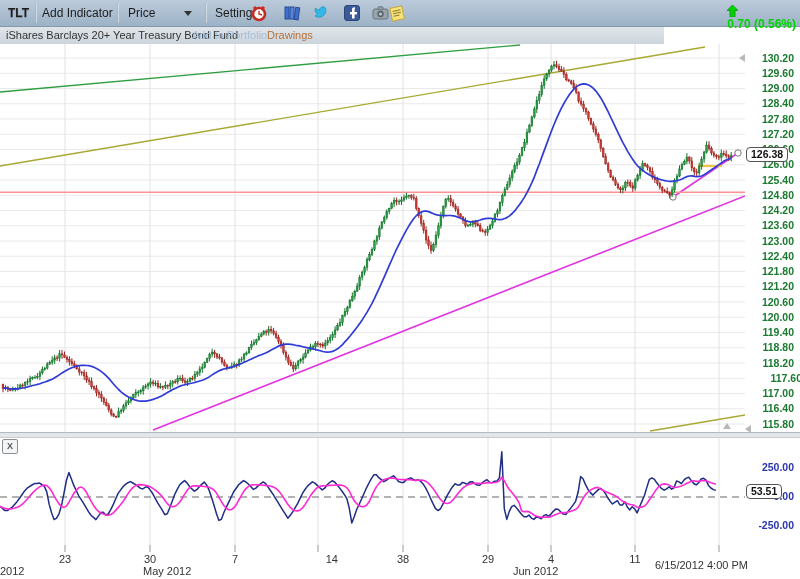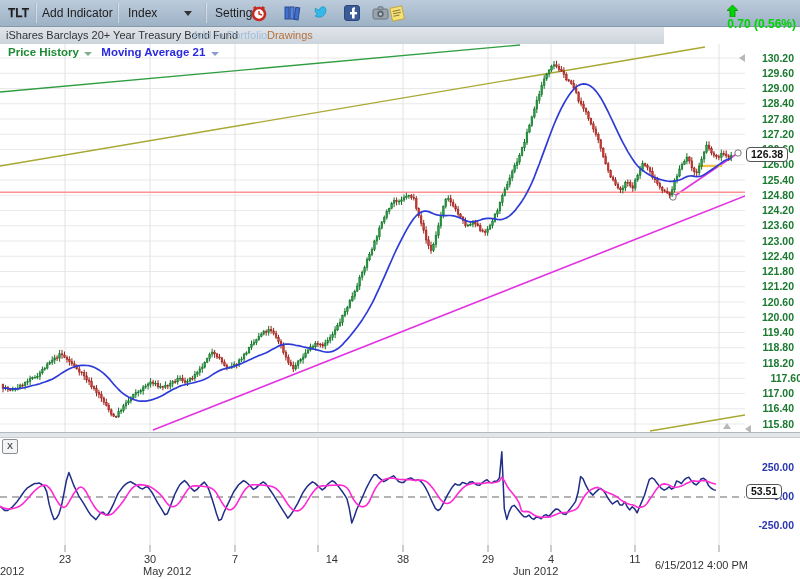--- a/index.html
+++ b/index.html
@@ -42,21 +42,21 @@
 </style>
 </head>
 <body>
 <div id="root">
 
 <div id="toolbar">
   <span id="tlt" class="tb" style="left:8px">TLT</span>
   <span class="tb-div" style="left:35px"></span>
   <span class="tb" style="left:42px">Add Indicator</span>
   <span class="tb-div" style="left:117px"></span>
-  <span class="tb" style="left:128px">Index</span>
+  <span class="tb" style="left:128px">Price</span>
   <span class="caret-dn abs" style="left:184px;top:11px;border-top:5px solid #333"></span>
   <span class="tb-div" style="left:205px"></span>
   <span class="tb" style="left:215px">Settings</span>
 
   <span class="abs" style="left:250px;top:4px">
     <svg width="18" height="18">
           <circle cx="9" cy="10" r="6" fill="#fff" stroke="#c62b22" stroke-width="2.6"></circle>
           <path d="M9 7 L9 10 L12 11" stroke="#c62b22" stroke-width="1.4" fill="none"></path>
           <path d="M3.5 4.5 L6 2.8 M14.5 4.5 L12 2.8" stroke="#c62b22" stroke-width="2" fill="none"></path>
         </svg>
@@ -748,26 +748,20 @@
           <rect x="722.9" y="109.6" width="1.7" height="0.8" fill="#cc3a34" stroke="#97241f" stroke-width="0.5"></rect>
           <line x1="726.2" y1="106.3" x2="726.2" y2="114.2" stroke="#97241f" stroke-width="1"></line>
           <rect x="725.4" y="110.0" width="1.7" height="1.9" fill="#cc3a34" stroke="#97241f" stroke-width="0.5"></rect>
           <line x1="728.7" y1="110.2" x2="728.7" y2="117.0" stroke="#97241f" stroke-width="1"></line>
           <rect x="727.9" y="111.9" width="1.7" height="1.5" fill="#cc3a34" stroke="#97241f" stroke-width="0.5"></rect>
           <line x1="731.2" y1="107.9" x2="731.2" y2="117.3" stroke="#14732a" stroke-width="1"></line>
           <rect x="730.3" y="111.1" width="1.7" height="2.2" fill="#2a9c44" stroke="#14732a" stroke-width="0.5"></rect>
         </g>
         <polyline points="3.0,344.3 5.5,343.9 7.9,344.5 10.4,344.9 12.8,344.9 15.3,344.9 17.8,344.8 20.2,344.3 22.7,344.0 25.1,343.5 27.6,342.9 30.1,342.2 32.5,341.5 35.0,341.0 37.4,340.4 39.9,339.7 42.4,338.8 44.8,338.0 47.3,337.1 49.7,336.1 52.2,335.2 54.7,333.7 57.1,332.3 59.6,330.6 62.0,328.9 64.5,327.4 67.0,326.0 69.4,324.8 71.9,323.7 74.3,322.8 76.8,322.2 79.3,321.7 81.7,321.4 84.2,321.4 86.6,321.5 89.1,321.7 91.6,322.4 94.0,323.3 96.5,324.5 98.9,325.9 101.4,327.6 103.9,329.6 106.3,331.9 108.8,334.4 111.2,337.2 113.7,340.2 116.2,343.0 118.6,345.5 121.1,347.8 123.5,349.8 126.0,351.6 128.5,353.1 130.9,354.3 133.4,355.4 135.8,356.2 138.3,356.8 140.8,357.2 143.2,357.2 145.7,357.1 148.1,356.7 150.6,356.1 153.1,355.4 155.5,354.5 158.0,353.6 160.4,352.5 162.9,351.2 165.4,349.7 167.8,348.3 170.3,346.9 172.7,345.5 175.2,344.4 177.7,343.2 180.1,342.1 182.6,341.3 185.0,340.7 187.5,340.2 190.0,339.5 192.4,339.0 194.9,338.4 197.3,337.7 199.8,337.0 202.3,336.3 204.7,335.3 207.2,334.1 209.6,332.6 212.1,330.9 214.6,329.3 217.0,328.0 219.5,326.6 221.9,325.6 224.4,324.8 226.9,324.2 229.3,323.6 231.8,323.1 234.2,322.3 236.7,321.4 239.2,320.4 241.6,319.5 244.1,318.3 246.5,317.3 249.0,316.1 251.5,314.9 253.9,313.8 256.4,312.7 258.8,311.6 261.3,310.7 263.8,309.7 266.2,308.7 268.7,307.4 271.1,306.1 273.6,304.7 276.1,303.4 278.5,302.1 281.0,301.1 283.4,300.4 285.9,300.1 288.4,300.0 290.8,300.3 293.3,300.7 295.7,301.3 298.2,301.7 300.7,302.2 303.1,302.8 305.6,303.3 308.0,303.8 310.5,304.3 313.0,304.9 315.4,305.5 317.9,306.1 320.3,306.8 322.8,307.5 325.3,308.0 327.7,308.1 330.2,307.9 332.6,307.4 335.1,306.3 337.6,304.8 340.0,302.9 342.5,300.6 344.9,297.8 347.4,295.1 349.9,292.2 352.3,289.2 354.8,286.1 357.2,282.9 359.7,279.4 362.2,275.9 364.6,272.1 367.1,268.1 369.5,263.8 372.0,259.3 374.5,254.3 376.9,249.2 379.4,243.9 381.8,238.4 384.3,232.8 386.8,227.2 389.2,221.6 391.7,216.0 394.1,210.5 396.6,205.2 399.1,200.2 401.5,195.4 404.0,190.7 406.4,186.2 408.9,181.8 411.4,178.1 413.8,174.5 416.3,171.7 418.7,169.6 421.2,168.1 423.7,167.2 426.1,167.2 428.6,167.6 431.0,168.6 433.5,169.7 436.0,170.6 438.4,171.2 440.9,171.5 443.3,171.7 445.8,171.6 448.3,171.5 450.7,171.5 453.2,171.8 455.6,172.4 458.1,173.2 460.6,174.2 463.0,175.3 465.5,176.6 467.9,177.4 470.4,177.8 472.9,177.7 475.3,177.4 477.8,176.7 480.2,176.0 482.7,175.1 485.2,174.6 487.6,174.3 490.1,174.3 492.5,174.6 495.0,174.9 497.5,175.5 499.9,175.7 502.4,175.3 504.8,174.5 507.3,173.4 509.8,171.6 512.2,169.5 514.7,166.9 517.1,163.8 519.6,160.5 522.1,156.9 524.5,153.1 527.0,148.7 529.4,144.0 531.9,138.6 534.4,132.8 536.8,126.4 539.3,120.0 541.7,113.4 544.2,106.6 546.7,99.9 549.1,93.2 551.6,86.7 554.0,80.5 556.5,74.7 559.0,69.2 561.4,64.1 563.9,59.5 566.3,55.4 568.8,51.5 571.3,48.1 573.7,45.3 576.2,42.9 578.6,41.4 581.1,40.3 583.6,39.9 586.0,40.1 588.5,41.0 590.9,42.3 593.4,44.4 595.9,47.1 598.3,50.2 600.8,53.9 603.2,58.2 605.7,63.0 608.2,67.9 610.6,73.0 613.1,78.2 615.5,83.4 618.0,88.6 620.5,93.8 622.9,98.7 625.4,103.2 627.8,107.6 630.3,111.6 632.8,115.6 635.2,119.0 637.7,122.0 640.1,124.4 642.6,126.3 645.1,128.1 647.5,129.7 650.0,131.2 652.4,132.5 654.9,133.6 657.4,134.6 659.8,135.4 662.3,136.0 664.7,136.6 667.2,137.0 669.7,137.3 672.1,137.3 674.6,137.0 677.0,136.7 679.5,136.0 682.0,135.0 684.4,133.7 686.9,132.6 689.3,132.0 691.8,131.9 694.3,132.3 696.7,132.6 699.2,132.5 701.6,132.0 704.1,130.8 706.6,129.1 709.0,127.4 711.5,125.8 713.9,124.1 716.4,122.5 718.9,120.8 721.3,118.8 723.8,117.1 726.2,115.9 728.7,115.0 731.2,114.4 " fill="none" stroke="#2e3bd6" stroke-width="1.7" stroke-linejoin="round"></polyline>
       </svg>
-  <div class="pane-hdr">
-    <span class="hdr-item" style="color:#1e8a34"><span>Price History</span>
-      <span class="caret-dn" style="border-top:4px solid #7fae8a;margin-left:2px"></span></span>
-    <span class="hdr-item" style="color:#2a2ae0"><span>Moving Average 21</span>
-      <span class="caret-dn" style="border-top:4px solid #8d9bd0;margin-left:2px"></span></span>
-  </div>
   <div id="price-axis">
         <span class="axis-label" style="left:744px;top:7.5px;padding-right:6px">130.20</span>
         <span class="axis-label" style="left:744px;top:22.8px;padding-right:6px">129.60</span>
         <span class="axis-label" style="left:744px;top:38.0px;padding-right:6px">129.00</span>
         <span class="axis-label" style="left:744px;top:53.3px;padding-right:6px">128.40</span>
         <span class="axis-label" style="left:744px;top:68.5px;padding-right:6px">127.80</span>
         <span class="axis-label" style="left:744px;top:83.8px;padding-right:6px">127.20</span>
         <span class="axis-label" style="left:744px;top:99.0px;padding-right:6px">126.60</span>
         <span class="axis-label" style="left:744px;top:114.3px;padding-right:6px">126.00</span>
         <span class="axis-label" style="left:744px;top:129.5px;padding-right:6px">125.40</span>

